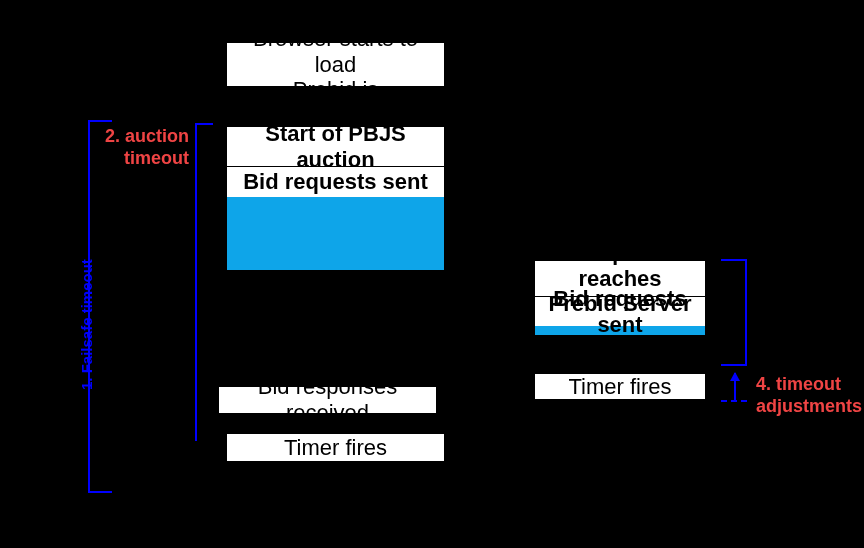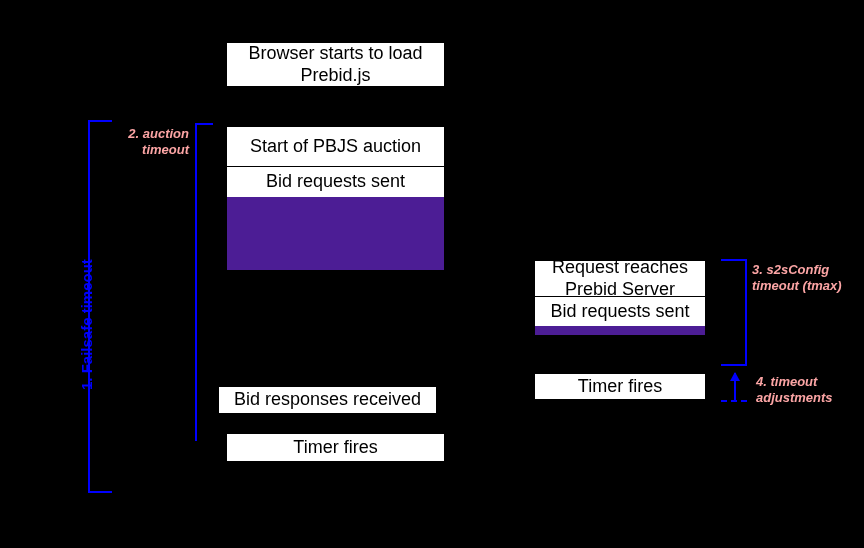--- a/index.html
+++ b/index.html
@@ -18,51 +18,51 @@
   .node {
     position: absolute;
     background: #ffffff;
     color: #000000;
     border: 1px solid #000000;
     box-sizing: border-box;
     display: flex;
     align-items: center;
     justify-content: center;
     text-align: center;
-    font-size: 18px;
+    font-size: 22px;
     line-height: 1.18;
     padding: 2px 6px;
     white-space: pre-line;
   }
   .stack {
     position: absolute;
-    background: #4c1d95;
+    background: #0ea5e9;
     box-sizing: border-box;
+    font-weight: bold;
   }
   .stack .node {
     position: static;
     width: 100%;
     border: none;
     border-bottom: 1px solid #000000;
   }
   .stack .node:last-child {
     border-bottom: none;
   }
   .stack-outer {
     border: 1px solid #000000;
   }
 
   .annot {
     position: absolute;
-    color: #fca5a5;
-    font-size: 13px;
+    color: #ef4444;
+    font-size: 18px;
     font-weight: bold;
     line-height: 1.22;
     white-space: pre-line;
-    font-style: italic;
   }
   .annot-right { text-align: right; }
   .annot-left  { text-align: left; }
 
   .vline {
     position: absolute;
     background: #0000ff;
     width: 2px;
   }
   .hline {
@@ -133,21 +133,19 @@
   <div class="rot-label" style="left:78px; top:390px;">1. Failsafe timeout</div>
 
   <div class="vline" style="left:195px; top:123px; height:318px;"></div>
   <div class="hline" style="left:195px; top:123px; width:18px;"></div>
   <div class="annot annot-right" style="left:96px; top:126px; width:93px;">2. auction
 timeout</div>
 
   <div class="vline" style="left:745px; top:259px; height:107px;"></div>
   <div class="hline" style="left:721px; top:259px; width:26px;"></div>
   <div class="hline" style="left:721px; top:364px; width:26px;"></div>
-  <div class="annot annot-left" style="left:752px; top:262px; width:112px;">3. s2sConfig
-timeout (tmax)</div>
 
   <div class="dashline" style="left:721px; top:400px; width:26px;"></div>
   <div class="arrow-up" style="left:734px; top:373px; height:28px;"></div>
   <div class="annot annot-left" style="left:756px; top:374px; width:112px;">4. timeout
 adjustments</div>
 
 </div>
 
 </body></html>

